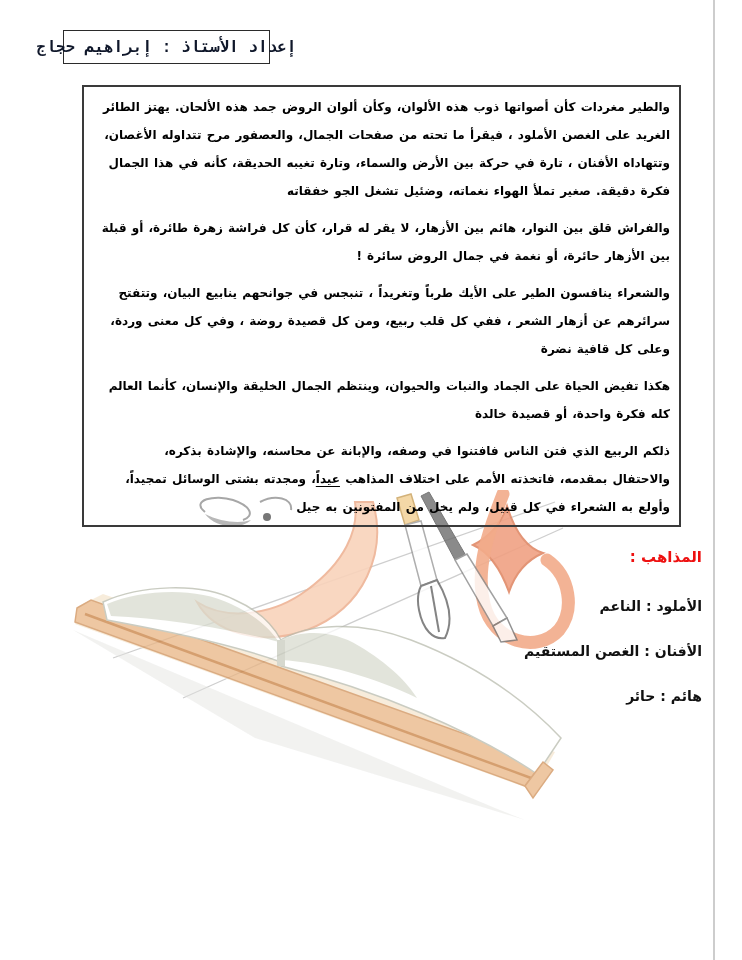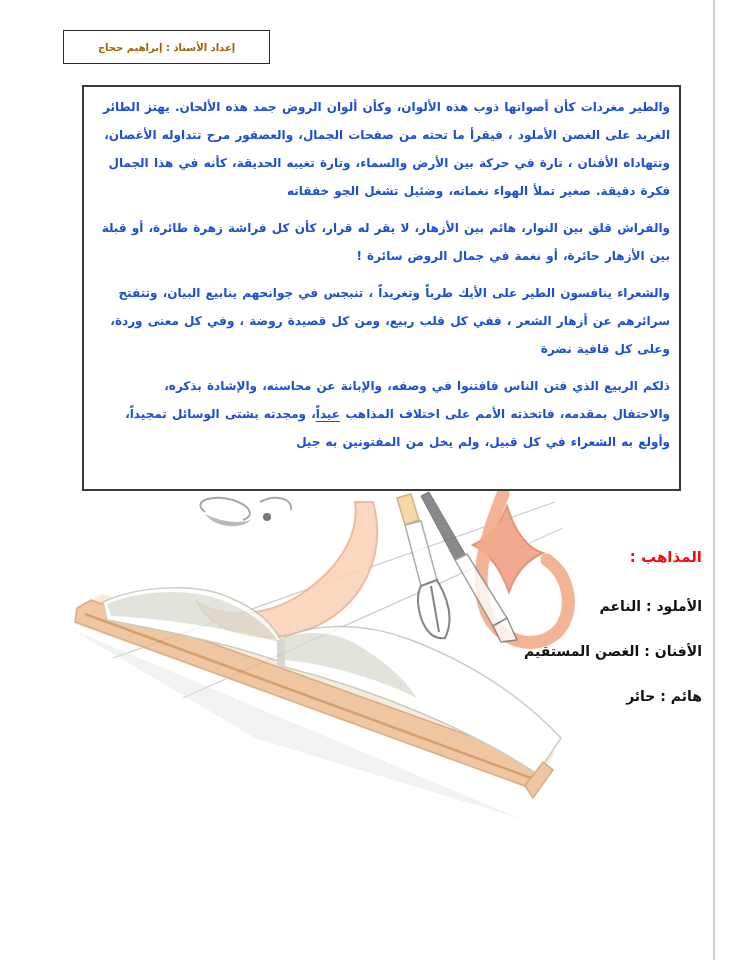--- a/index.html
+++ b/index.html
@@ -11,33 +11,33 @@
   .page-edge-line{
     position:absolute;left:713px;top:0;width:2px;height:960px;
     background:#cdcdcd;
   }
   
   .header-box{
     position:absolute;left:63px;top:30px;width:205px;height:32px;
     border:1px solid #2b2b2b;display:flex;align-items:center;justify-content:center;
     direction:rtl;
   }
-  .header-box span{font-size:10px;font-weight:bold;color:#a16207;white-space:nowrap;}
+  .header-box span{font-size:16px;font-weight:bold;color:#0f172a;white-space:nowrap;font-family:Liberation Mono, monospace;}
   
   .reading-box{
     position:absolute;left:82px;top:85px;width:575px;min-height:392px;
     border:2px solid #3a3a3a;
     padding:6px 9px 4px 11px;
     direction:rtl;text-align:right;
     background:transparent;
     z-index:3;
   }
   .reading-box p{
     margin:0 0 9px 0;
-    font-size:12px;font-weight:bold;color:#1d4ed8;
+    font-size:12px;font-weight:bold;color:#000000;
     line-height:28px;
     word-spacing:1px;
   }
   .reading-box p:last-child{margin-bottom:0;margin-left:16px;}
   .underlined-word{text-decoration:underline;text-underline-offset:3px;}
   
   .watermark{
     position:absolute;left:55px;top:490px;width:520px;height:350px;
     z-index:1;pointer-events:none;
   }
@@ -124,20 +124,21 @@
 
       <path d="M 470,296 L 488,272 L 498,280 L 478,308 Z" fill="#e9b584" stroke="#cf9058" stroke-width="1.5"></path>
     </g>
   </svg>
 </div>
 
 <div class="reading-box">
   <p>والطير مغردات كأن أصواتها ذوب هذه الألوان، وكأن ألوان الروض جمد هذه الألحان. يهتز الطائر الغريد على الغصن الأملود ، فيقرأ ما تحته من صفحات الجمال،   والعصفور مرح تتداوله الأغصان، وتتهاداه الأفنان ، تارة في حركة بين الأرض والسماء، وتارة تغيبه الحديقة، كأنه في هذا الجمال فكرة دقيقة. صغير تملأ الهواء نغماته، وضئيل تشغل الجو خفقاته</p>
   <p>والفراش قلق بين النوار، هائم بين الأزهار، لا يقر له قرار، كأن كل فراشة زهرة طائرة، أو قبلة بين الأزهار حائرة، أو نغمة في جمال الروض سائرة !</p>
   <p>والشعراء ينافسون الطير على الأيك طرباً وتغريداً ، تنبجس في جوانحهم ينابيع البيان، وتتفتح سرائرهم عن أزهار الشعر ، ففي كل قلب ربيع، ومن كل قصيدة روضة ، وفي كل معنى وردة، وعلى كل قافية نضرة</p>
+  <p>هكذا تفيض الحياة على الجماد والنبات والحيوان، وينتظم الجمال الخليقة والإنسان، كأنما العالم كله فكرة واحدة، أو قصيدة خالدة</p>
   <p><span>ذلكم الربيع الذي فتن الناس فافتنوا في وصفه، والإبانة عن محاسنه، والإشادة بذكره، والاحتفال بمقدمه، فاتخذته الأمم على اختلاف المذاهب </span><span class="underlined-word">عيداً</span><span>، ومجدته بشتى الوسائل تمجيداً، وأولع به الشعراء في كل قبيل، ولم يخل من المفتونين به جيل</span></p>
 </div>
 
 <div class="vocab">
   <div class="vocab-title">المذاهب :</div>
   <div class="vocab-item">الأملود : الناعم</div>
   <div class="vocab-item">الأفنان : الغصن المستقيم</div>
   <div class="vocab-item">هائم : حائر</div>
 </div>
 

